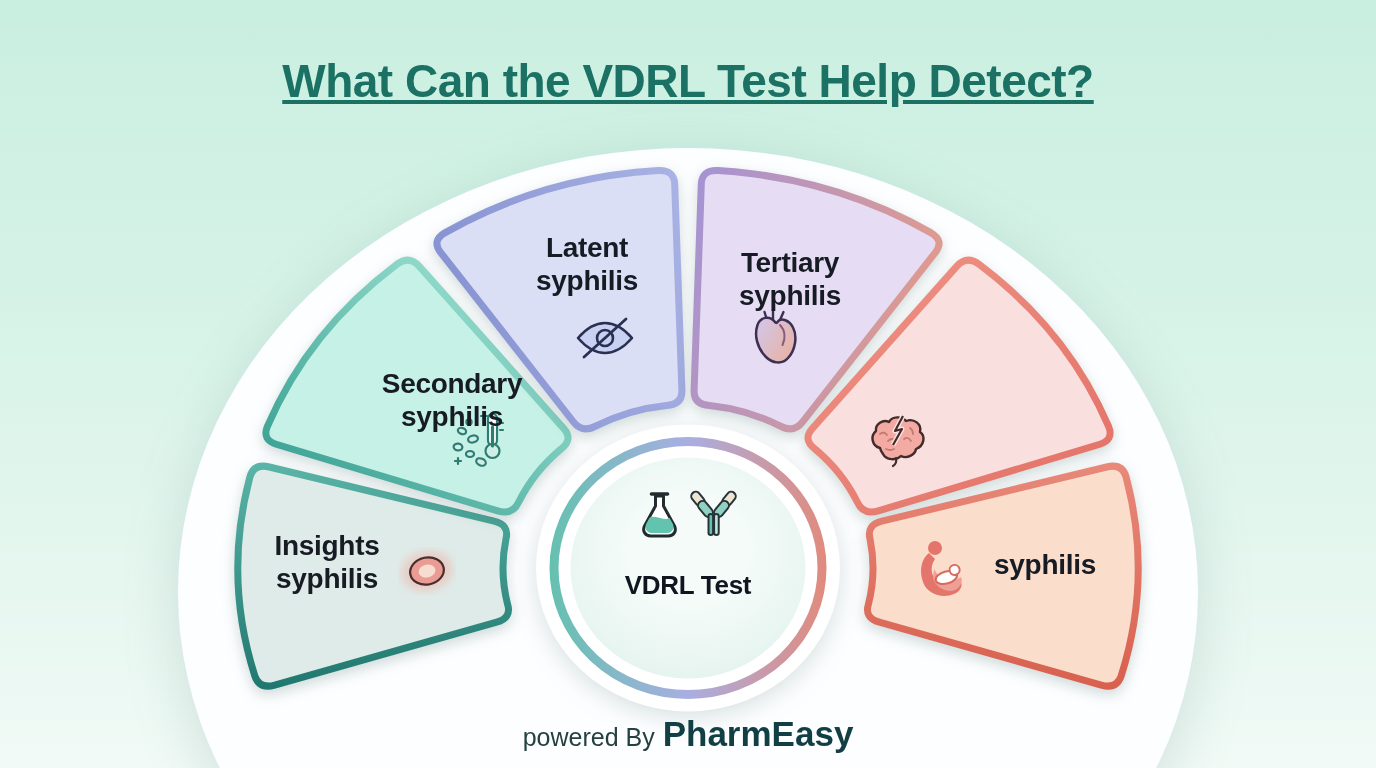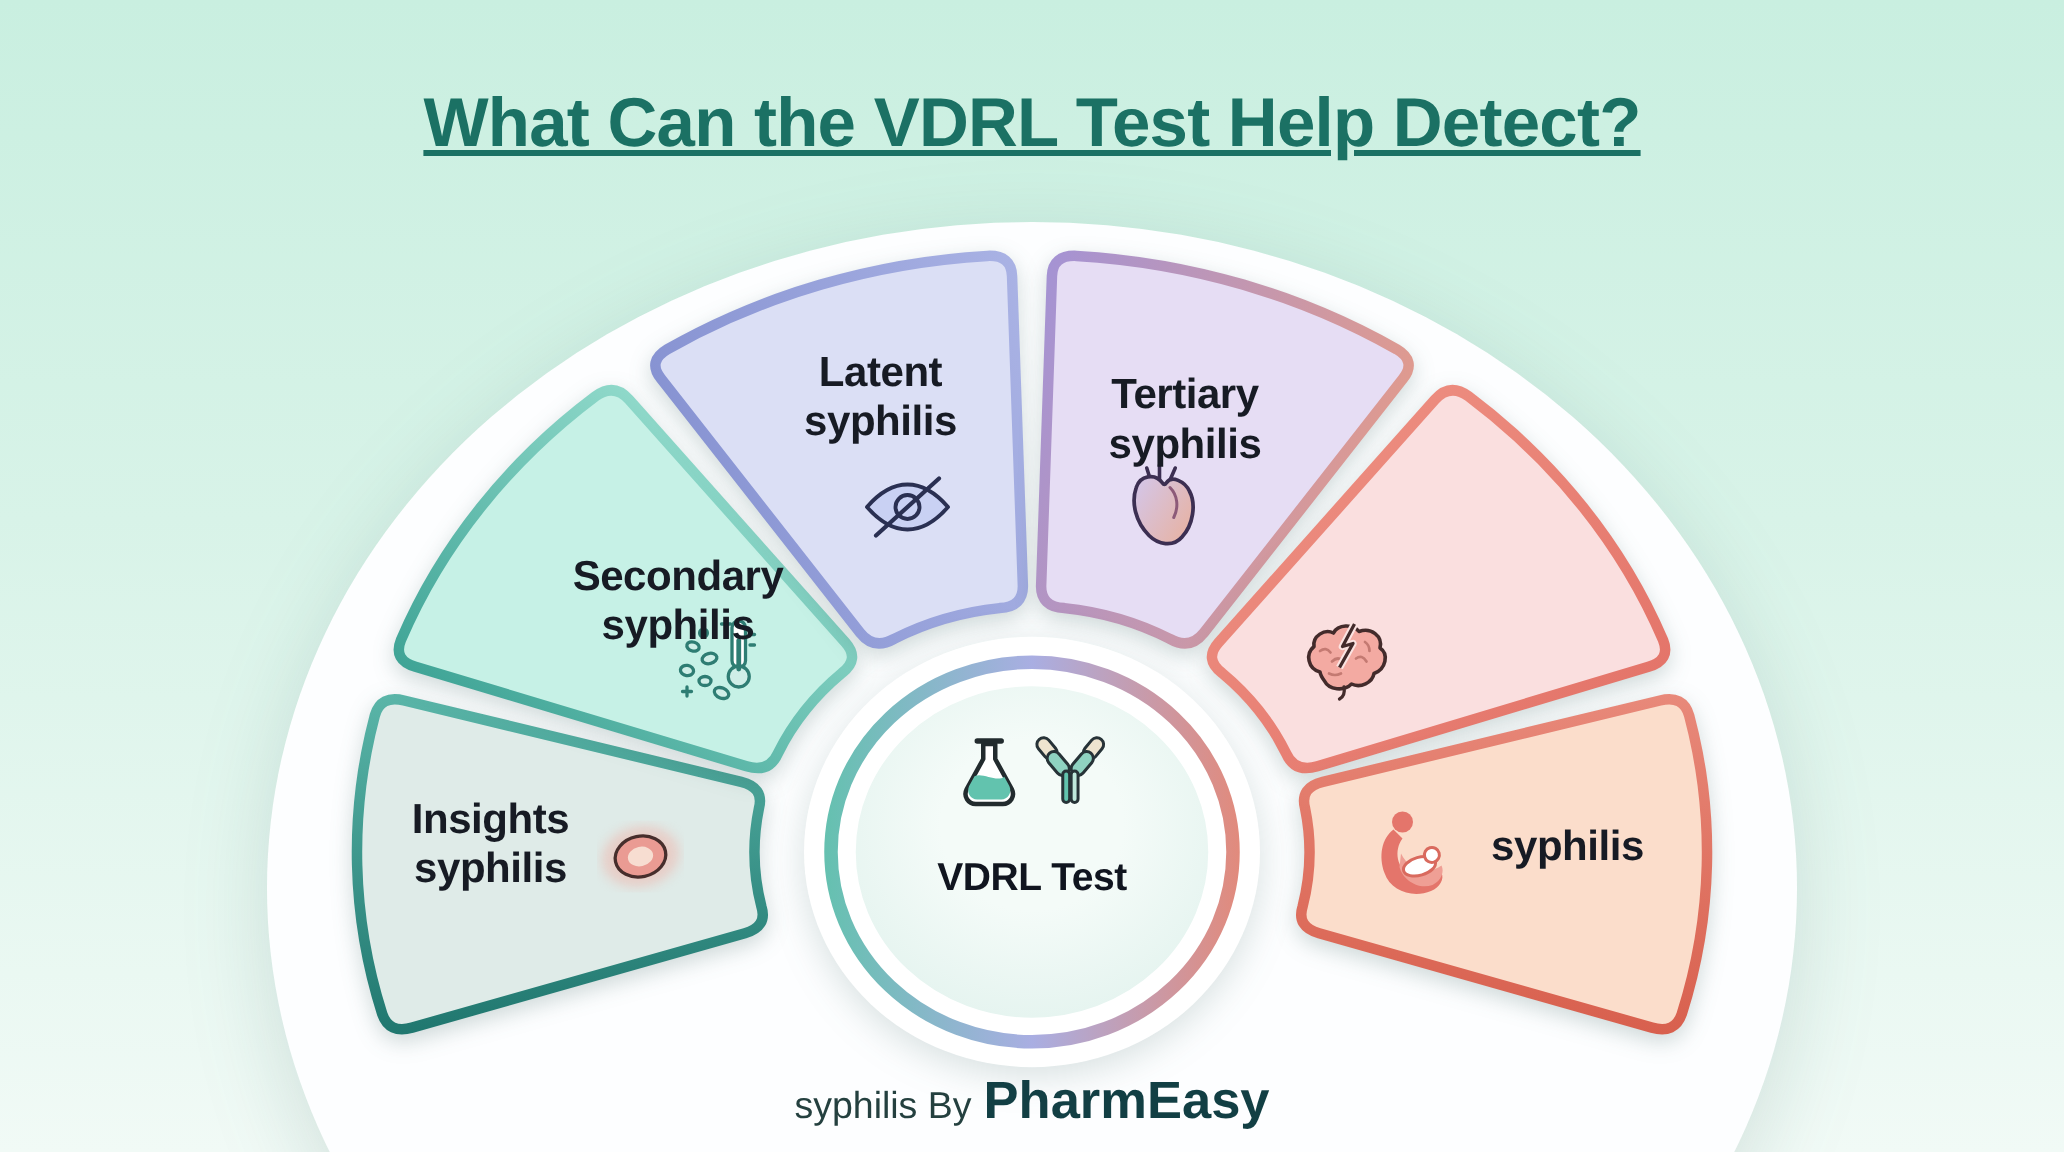--- a/index.html
+++ b/index.html
@@ -211,16 +211,16 @@
         <rect x="20" y="25" width="4.6" height="21" rx="2.3" fill="#62c3ae"></rect>
         <rect x="25.6" y="25" width="4.6" height="21" rx="2.3" fill="#bfe8dc"></rect>
       </svg>
     </span>
   </div>
   <div class="center-label">
     <span>VDRL Test</span>
   </div>
 
   <div class="footer">
-    <span>syphilis By</span><span class="brand">PharmEasy</span>
+    <span>powered By</span><span class="brand">PharmEasy</span>
   </div>
 
 </div>
 
 </body></html>

